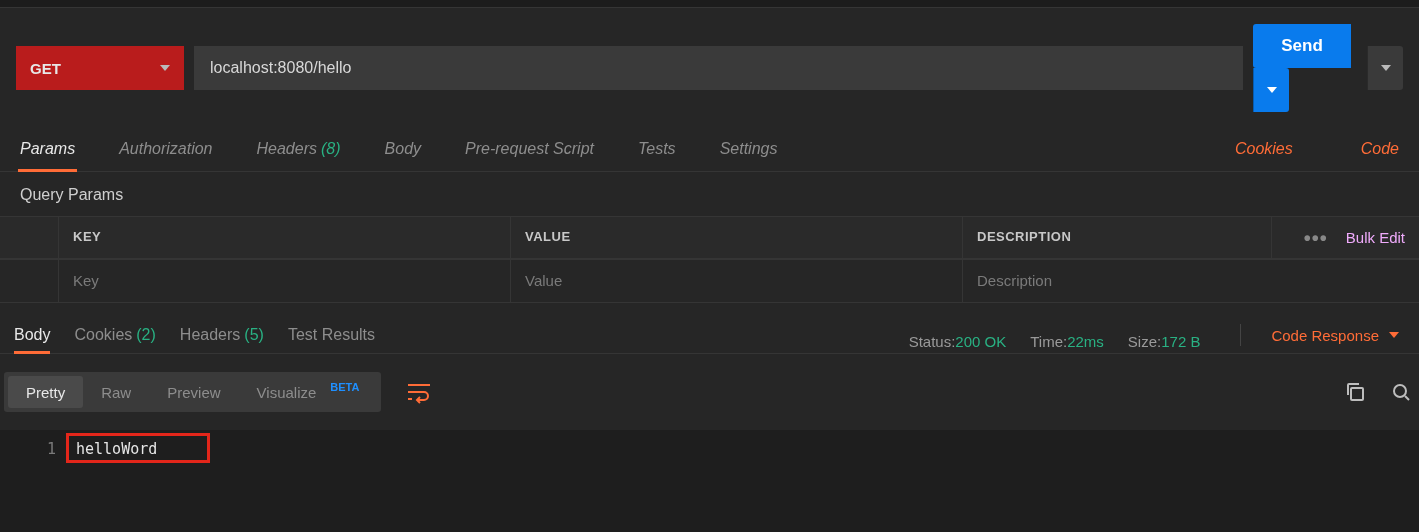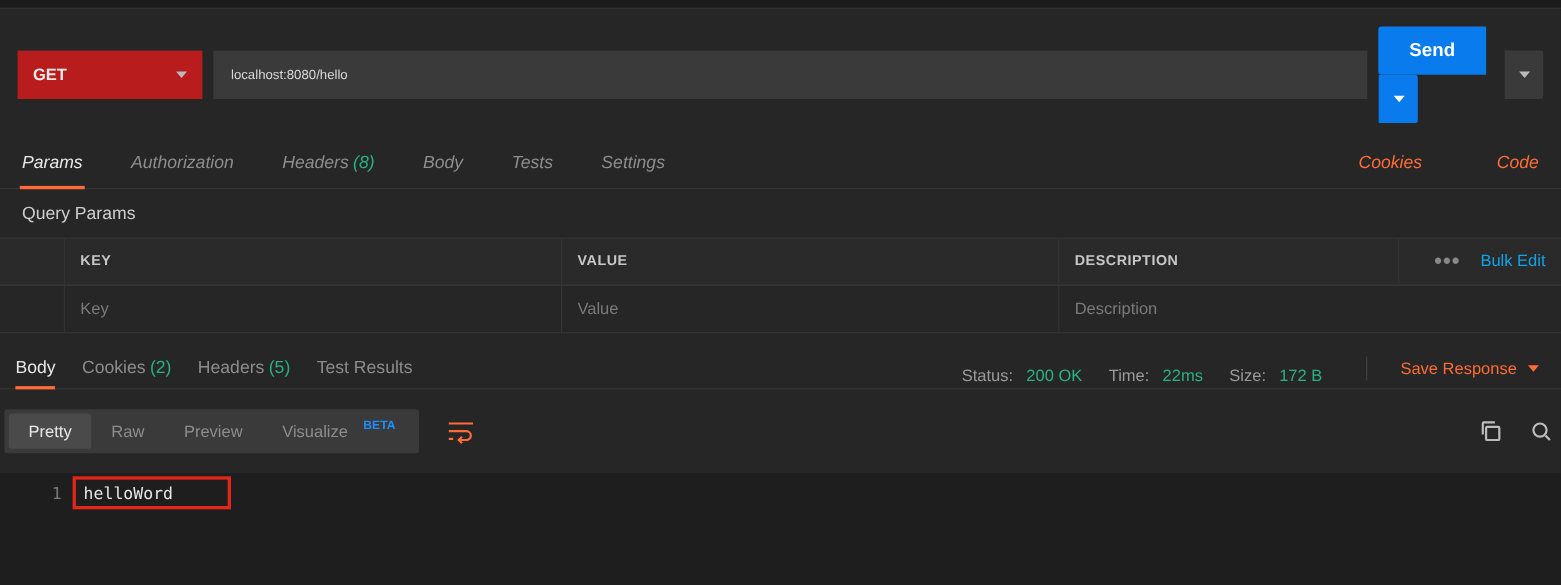--- a/index.html
+++ b/index.html
@@ -6,21 +6,21 @@
   html, body { width: 1419px; height: 532px; background: #1c1c1c; font-family: -apple-system, BlinkMacSystemFont, "Segoe UI", Arial, sans-serif; color: #a0a0a0; overflow: hidden; }
   .root { display: flex; flex-direction: column; width: 100%; height: 100%; background: #262626; }
 
   .topstrip { height: 8px; background: #1c1c1c; border-bottom: 1px solid #353535; }
 
   
   .req-row { display: flex; align-items: center; gap: 10px; padding: 16px 16px 14px 16px; }
   .method { display: flex; align-items: center; justify-content: space-between; width: 168px; height: 44px; background: #b91c1c; padding: 0 14px; cursor: pointer; }
   .method .lbl { color: #e8e8e8; font-weight: 700; font-size: 15px; }
   .urlbox { flex: 1; height: 44px; background: #3a3a3a; display: flex; align-items: center; padding: 0 16px; }
-  .urlbox input { width: 100%; background: transparent; border: none; outline: none; color: #d8d8d8; font-size: 12px; }
+  .urlbox input { width: 100%; background: transparent; border: none; outline: none; color: #d8d8d8; font-size: 16px; }
   .sendgrp { display: flex; flex-direction: column; }
   .sendgrp .send { background: #097bed; color: #fff; font-weight: 700; font-size: 17px; height: 44px; width: 98px; display:flex; align-items:center; justify-content:center; cursor:pointer; border-radius: 3px 0 0 3px; }
   .sendgrp .split { background: #097bed; width: 36px; height: 44px; display:flex; align-items:center; justify-content:center; border-left: 1px solid rgba(0,0,0,.25); cursor:pointer; border-radius: 0 3px 3px 0; }
   .savegrp { display:flex; margin-left: 6px; }
   .savegrp .save { background: #3a3a3a; color: #d0d0d0; font-size: 16px; height: 44px; width: 74px; display:flex; align-items:center; justify-content:center; cursor:pointer; border-radius: 3px 0 0 3px; }
   .savegrp .split { background: #3a3a3a; width: 36px; height: 44px; display:flex; align-items:center; justify-content:center; border-left: 1px solid #2a2a2a; cursor:pointer; border-radius: 0 3px 3px 0; }
   .caretdn { width:0; height:0; border-left:5px solid transparent; border-right:5px solid transparent; border-top:6px solid #bababa; }
   .caretdn.white { border-top-color: #fff; }
 
   
@@ -38,36 +38,36 @@
   
   .thead, .trow { display:flex; border-top:1px solid #353535; border-bottom:1px solid #353535; }
   .thead { background:#2a2a2a; }
   .col-checkbox { width: 58px; }
   .col-key { width: 452px; }
   .col-val { width: 452px; }
   .col-desc { flex:1; }
   .col-act { width: 148px; display:flex; align-items:center; justify-content:flex-end; gap:18px; padding-right:20px; }
   .thead .cell { padding: 12px 14px; color:#c8c8c8; font-size:13px; font-weight:700; letter-spacing:.5px; border-left:1px solid #353535; }
   .thead .cell:first-child { border-left:none; }
-  .thead .bulkedit { color:#0ea5e9; font-weight:400; font-size:15px; letter-spacing:0; cursor:pointer; }
+  .thead .bulkedit { color:#f0abfc; font-weight:400; font-size:15px; letter-spacing:0; cursor:pointer; }
   .thead .dots { color:#888; font-size:20px; cursor:pointer; letter-spacing: 1px; line-height: 10px; }
   .trow { background:#262626; }
   .trow .cell { padding: 12px 14px; border-left:1px solid #353535; }
   .trow .cell:first-child { border-left:none; }
   .trow input { width:100%; background:transparent; border:none; outline:none; color:#d0d0d0; font-size:15px; }
   .trow input::placeholder, .urlbox input::placeholder { color:#7a7a7a; }
 
   
   .resp { display:flex; align-items:center; padding: 14px 20px 0 14px; gap: 24px; height: 50px; }
   .resp .rtab { color:#8d8d8d; font-size:16px; cursor:pointer; height:100%; display:flex; align-items:center; position:relative; }
   .resp .rtab.active { color:#e8e8e8; }
   .resp .rtab.active::after { content:""; position:absolute; left:0; right:0; bottom:-1px; height:3px; background:#ff6c37; }
   .resp .count { color:#29b183; margin-left:4px; }
   .resp .spacer { flex:1; }
-  .resp .meta { color:#9a9a9a; font-size:15px; display:flex; align-items:center; gap:12px;margin-top:13px; }
+  .resp .meta { color:#9a9a9a; font-size:15px; display:flex; align-items:center; gap:0;margin-top:13px; }
   .resp .meta .val { color:#29b183; }
   .resp .divider { width:1px; height:22px; background:#444; margin: 0 6px 0 16px; }
   .resp .saveresp { color:#ff6c37; font-size:15px; display:flex; align-items:center; gap:10px; cursor:pointer; }
   .resp .caretor { width:0;height:0;border-left:5px solid transparent;border-right:5px solid transparent;border-top:6px solid #ff6c37; }
 
   .respline { height:1px; background:#353535; margin-top:0; }
 
   
   .vctrl { display:flex; align-items:center; gap:18px; padding: 18px 4px; }
   .segctl { display:flex; background:#3a3a3a; border-radius:3px; height:40px; align-items:center; padding:0 4px; }
@@ -117,20 +117,21 @@
   </div>
 
   <div class="tabs">
     <div class="tab active">Params</div>
     <div class="tab">Authorization</div>
     <div class="tab">
       <span>Headers</span>
       <span class="count">(8)</span>
     </div>
     <div class="tab">Body</div>
+    <div class="tab">Pre-request Script</div>
     <div class="tab">Tests</div>
     <div class="tab">Settings</div>
     <div class="spacer"></div>
     <div class="rightlink">Cookies</div>
     <div class="rightlink">Code</div>
   </div>
 
   <div class="qtitle">Query Params</div>
 
   <div class="thead">
@@ -169,21 +170,21 @@
     <div class="meta">
       <span>Time:</span>
       <span class="val">22ms</span>
     </div>
     <div class="meta">
       <span>Size:</span>
       <span class="val">172 B</span>
     </div>
     <div class="divider"></div>
     <div class="saveresp">
-      <span>Save Response</span>
+      <span>Code Response</span>
       <span class="caretor"></span>
     </div>
   </div>
   <div class="respline"></div>
 
   <div class="vctrl">
     <div class="segctl">
       <div class="seg active">Pretty</div>
       <div class="seg">Raw</div>
       <div class="seg">Preview</div>

